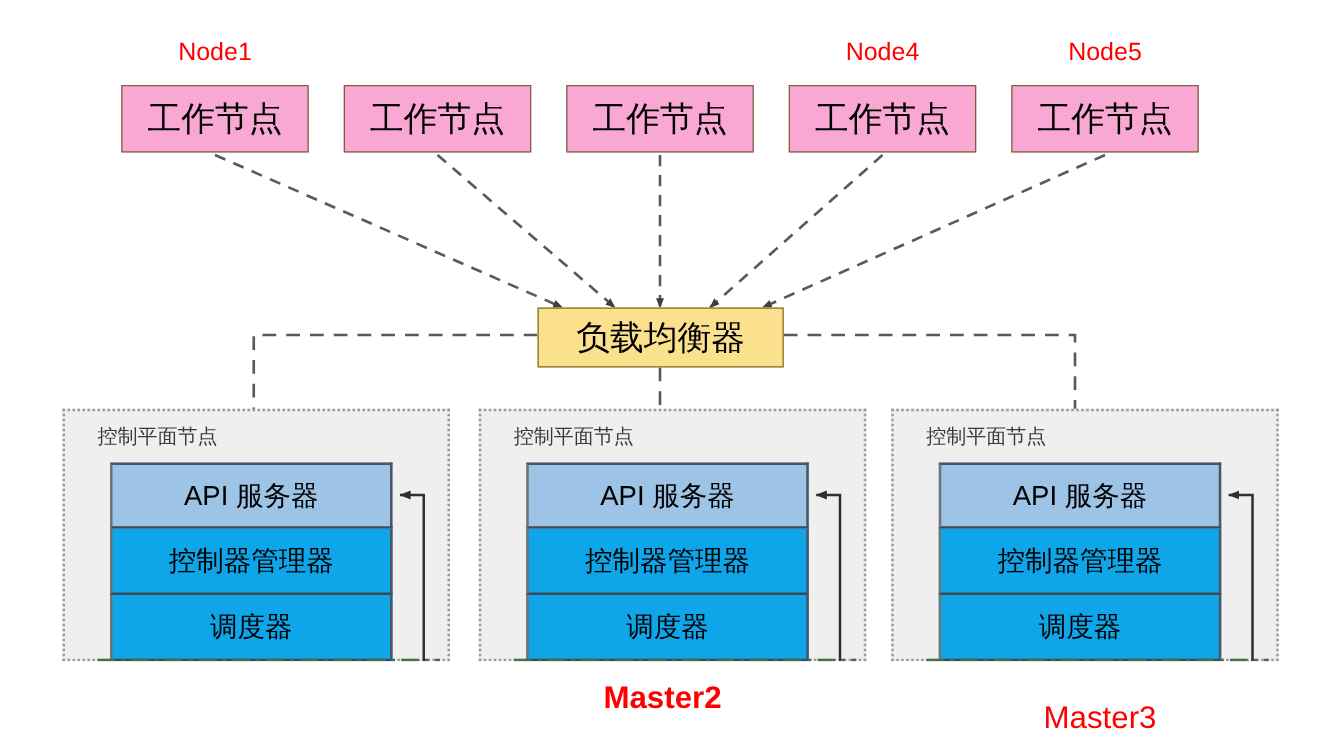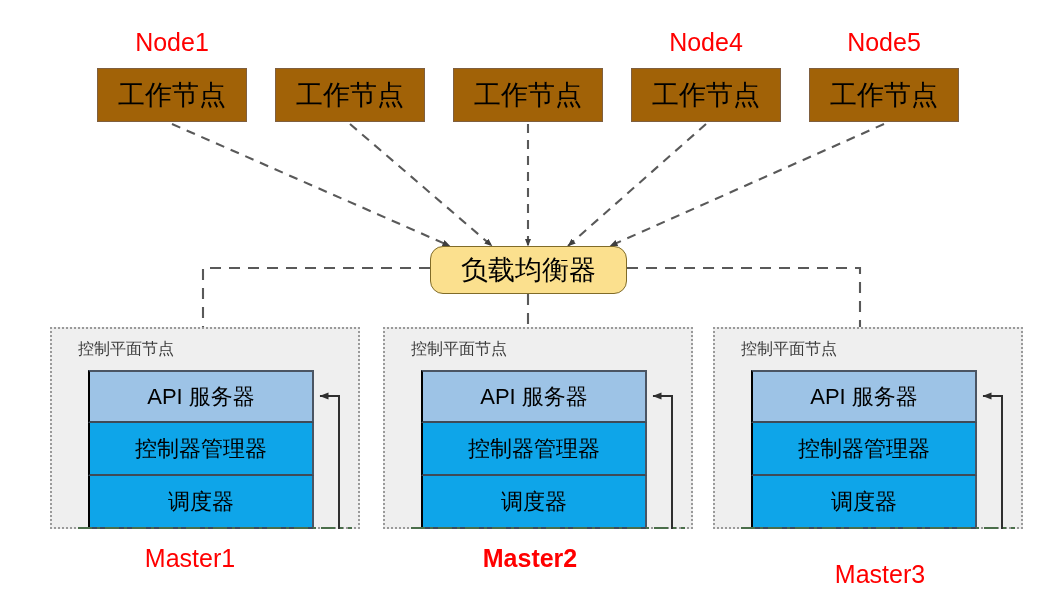--- a/index.html
+++ b/index.html
@@ -21,38 +21,38 @@
     position: absolute;
     left: 0;
     top: 0;
     width: 1063px;
     height: 599px;
     pointer-events: none;
   }
   .node-label {
     position: absolute;
     color: #FF0000;
-    font-size: 25px;
+    font-size: 20px;
     line-height: 30px;
     text-align: center;
     white-space: nowrap;
     font-family: "Liberation Sans", sans-serif;
   }
   .master-label {
     position: absolute;
     color: #FF0000;
     font-size: 25px;
     line-height: 30px;
     text-align: center;
     white-space: nowrap;
     font-family: "Liberation Sans", sans-serif;
   }
   .worker-box {
     position: absolute;
-    background: #a16207;
+    background: #f9a8d4;
     border: 1.6px solid #7F5F3F;
     box-sizing: border-box;
     display: flex;
     align-items: center;
     justify-content: center;
     color: #000000;
     font-size: 27px;
     font-family: "Liberation Sans", sans-serif;
   }
   .lb-box {
@@ -87,21 +87,21 @@
     position: absolute;
     box-sizing: border-box;
   }
   .stack-row {
     box-sizing: border-box;
     display: flex;
     align-items: center;
     justify-content: center;
     font-size: 22px;
     color: #000000;
-    border-left: 2px solid #000000;
+    border-left: 2px solid #737373;
     border-right: 2px solid #4B5563;
     border-bottom: 2px solid #3F4A57;
     font-family: "Liberation Sans", sans-serif;
     white-space: nowrap;
   }
   .stack-row.first {
     border-top: 2px solid #4B5563;
   }
   .row-api {
     background: #9DC3E6;
@@ -151,21 +151,21 @@
       <path d="M884,124 L610,246"></path>
     </g>
 
     <g stroke="#595959" stroke-width="2.1" fill="none" stroke-dasharray="11,8">
       <path d="M430,268 L203,268 L203,371"></path>
       <path d="M528,294 L528,371"></path>
       <path d="M627,268 L860,268 L860,371"></path>
     </g>
   </svg>
 
-  <div class="lb-box" style="left:430px; top:246px; width:197px; height:48px;border-radius:13px;">负载均衡器</div>
+  <div class="lb-box" style="left:430px; top:246px; width:197px; height:48px;">负载均衡器</div>
 
   <div class="cp-container" style="left:50px; top:327px; width:310px; height:202px;">
     <div class="cp-title">控制平面节点</div>
   </div>
   <div class="stack" style="left:88px; top:370px; width:226px; height:159px;">
     <div class="stack-row first row-api" style="height:53px;">API 服务器</div>
     <div class="stack-row row-light" style="height:53px;">控制器管理器</div>
     <div class="stack-row row-light" style="height:53px;">调度器</div>
   </div>
 
@@ -195,17 +195,16 @@
     </g>
     <g stroke="#4A6E4A" stroke-width="2.2" fill="none" stroke-dasharray="14,5,3,5">
       <path d="M78,528 L352,528"></path>
       <path d="M411,528 L685,528"></path>
       <path d="M741,528 L1015,528"></path>
     </g>
   </svg>
 
   <div class="clip-bottom"></div>
 
-  <div class="master-label" style="left:115px; top:543px; width:150px;">Master1</div>
   <div class="master-label" style="left:455px; top:543px; width:150px;font-weight:bold;">Master2</div>
   <div class="master-label" style="left:805px; top:543px; width:150px;margin-top:16px;">Master3</div>
 
 </div>
 
 </body></html>

